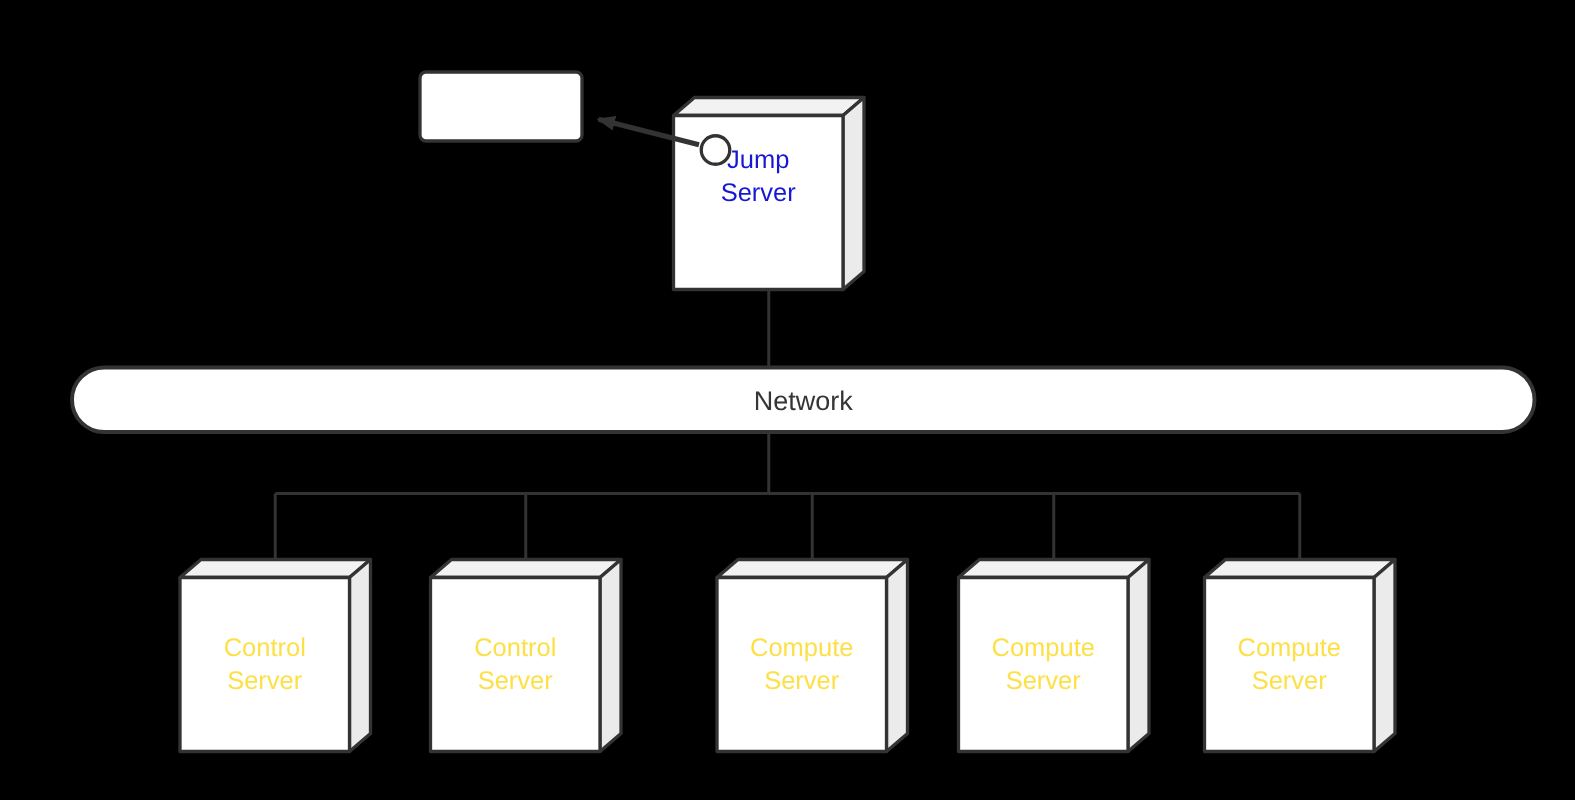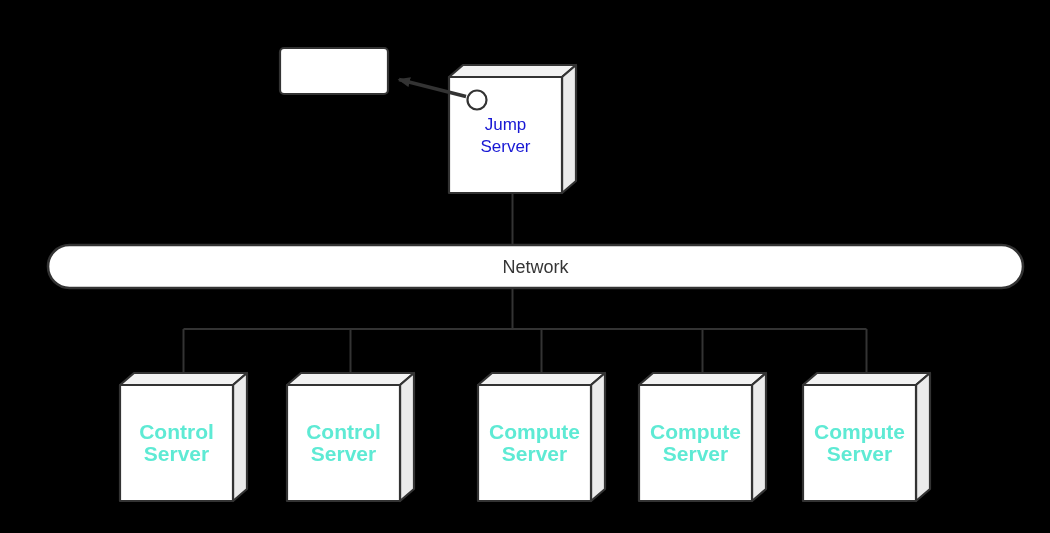--- a/index.html
+++ b/index.html
@@ -22,31 +22,31 @@
     text-align: center;
     pointer-events: none;
     line-height: 22px;
   }
   .lbl-yardstick {
     left: 280px; top: 48px; width: 108px; height: 46px;
     display: flex; align-items: center; justify-content: center;
     color: #ee1d7c; font-size: 17px;
   }
   .lbl-jump {
-    left: 449px; top: 114px; width: 113px;
+    left: 449px; top: 96px; width: 113px;
     color: #1717d4; font-size: 17px;
   }
   .lbl-network {
     left: 48px; top: 245px; width: 975px; height: 43px;
     display: flex; align-items: center; justify-content: center;
     color: #363636; font-size: 18px; text-align: right;
   }
   .lbl-server {
     top: 421px; width: 113px;
-    color: #5eead4; font-size: 21px; font-weight: bold;
+    color: #fde047; font-size: 17px;
   }
   .lbl-server.s0 { left: 120px; }
   .lbl-server.s1 { left: 287px; }
   .lbl-server.s2 { left: 478px; }
   .lbl-server.s3 { left: 639px; }
   .lbl-server.s4 { left: 803px; }
 </style>
 </head>
 <body>
 

